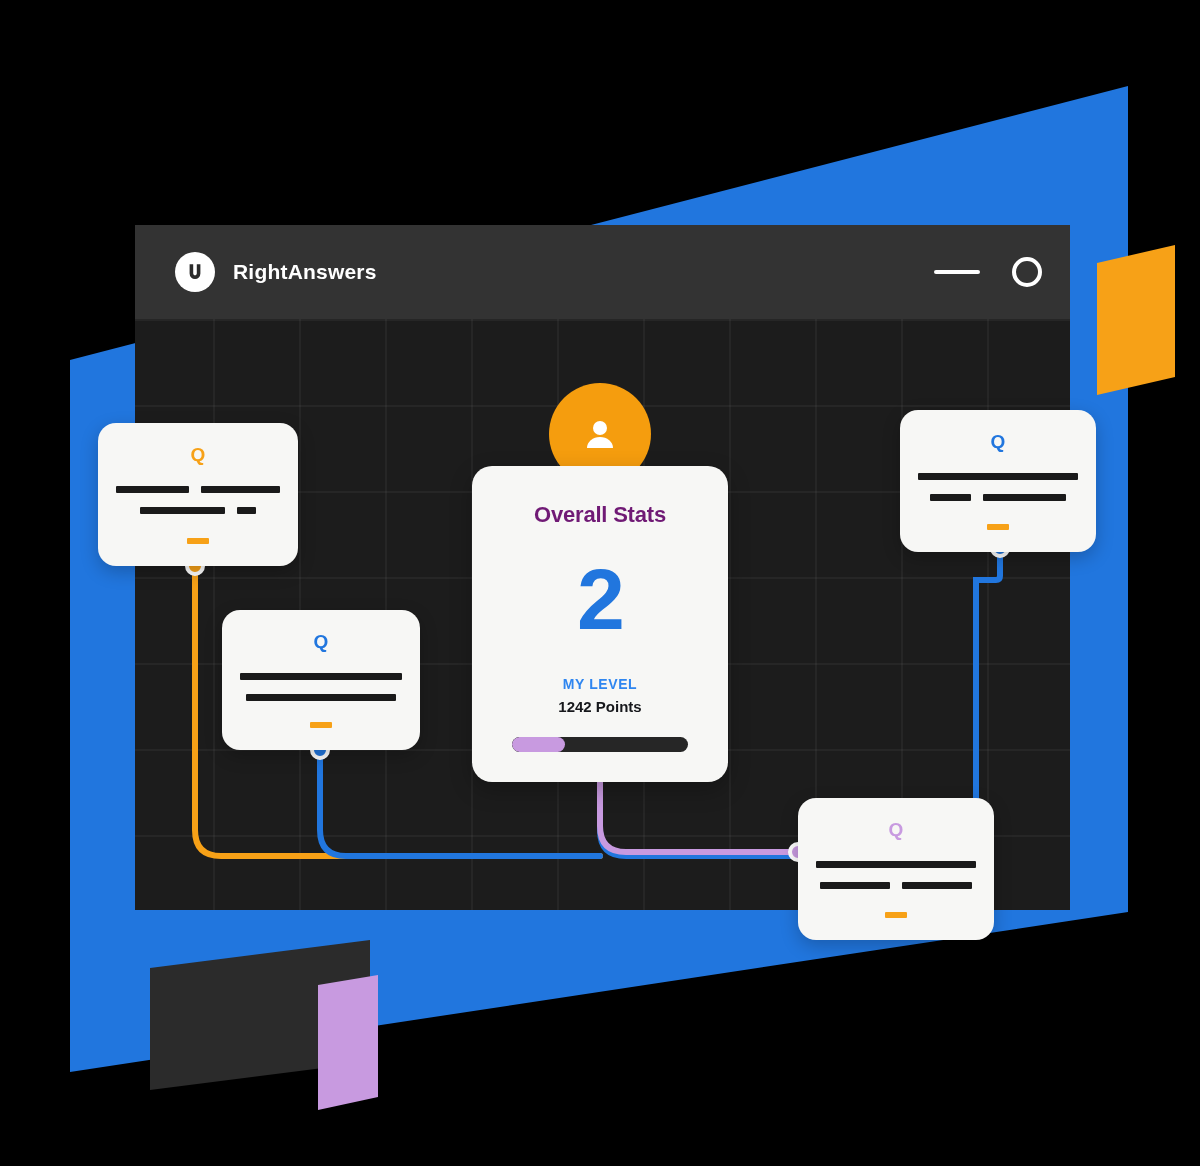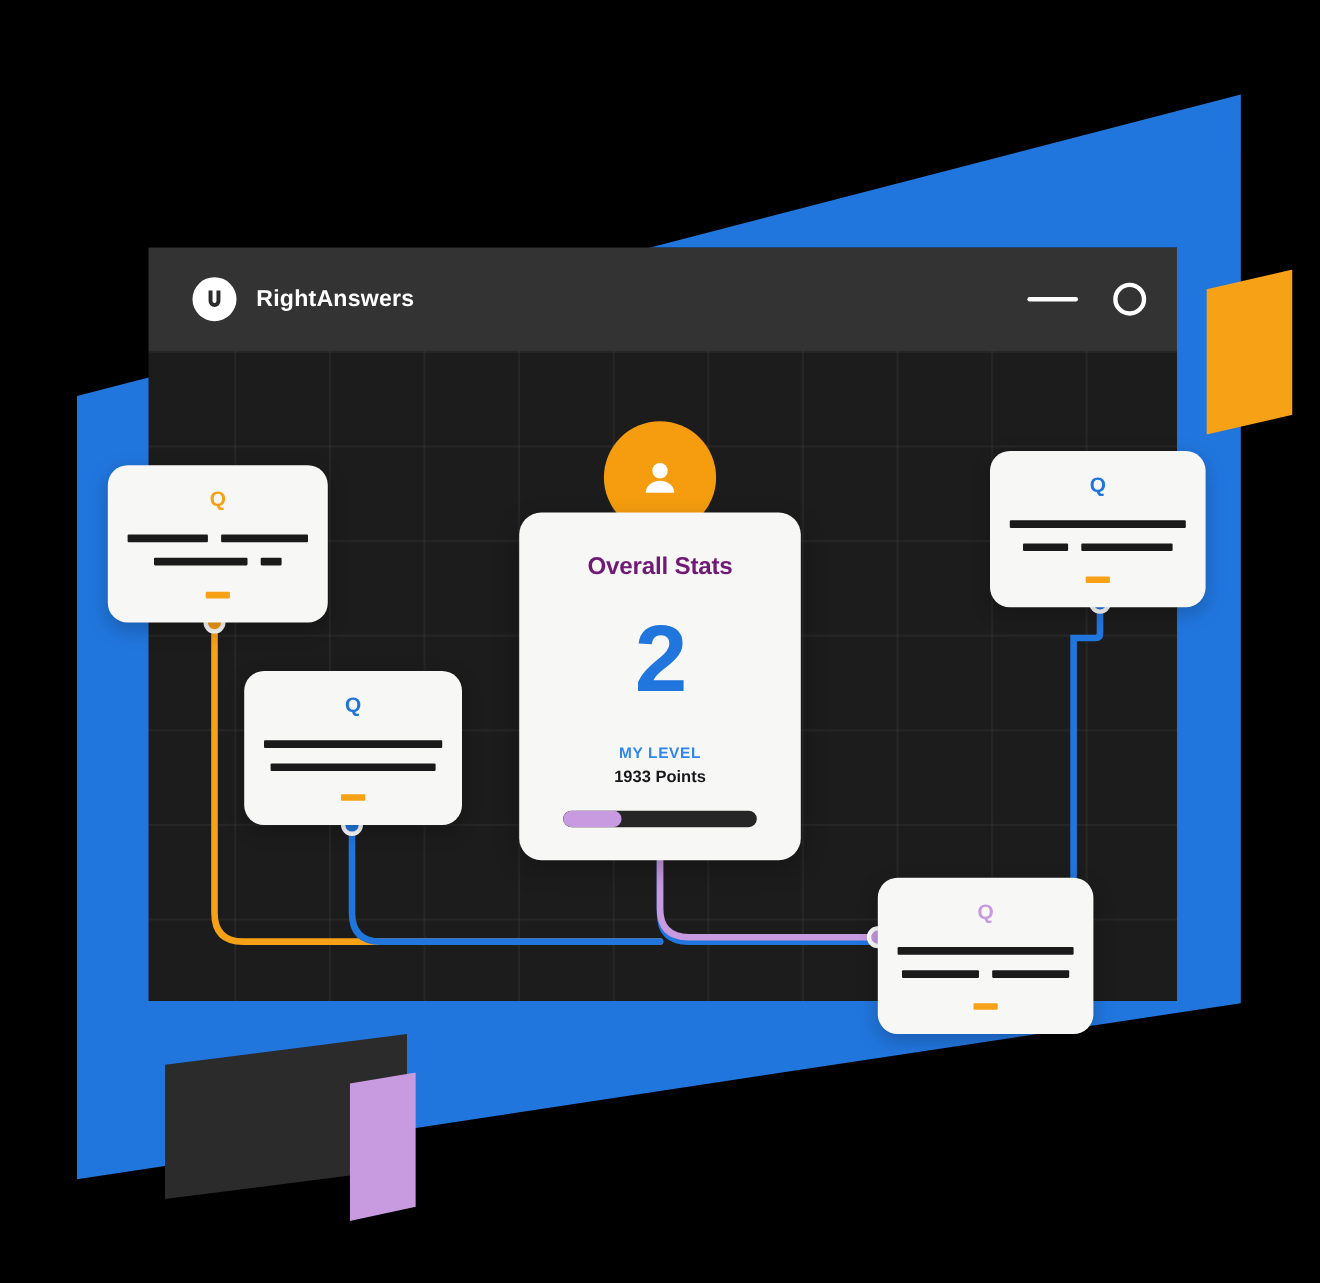--- a/index.html
+++ b/index.html
@@ -369,19 +369,19 @@
     <svg width="40" height="40" viewBox="0 0 40 40" xmlns="http://www.w3.org/2000/svg">
       <circle cx="20" cy="14" r="7" fill="#ffffff"></circle>
       <path d="M7 34 a13 11 0 0 1 26 0 z" fill="#ffffff"></path>
     </svg>
   </div>
 
   <div id="stats-card">
     <div id="stats-title">Overall Stats</div>
     <div id="stats-value">2</div>
     <div id="stats-level-label">MY LEVEL</div>
-    <div id="stats-points">1933 Points</div>
+    <div id="stats-points">1242 Points</div>
     <div id="progress-track">
       <div id="progress-fill" style="width: 30%;"></div>
     </div>
   </div>
 
 </div>
 
 </body></html>

